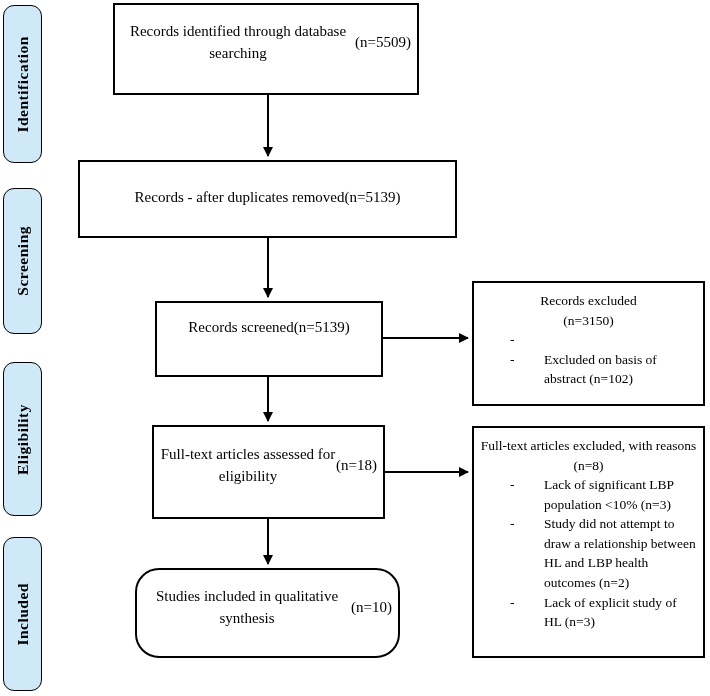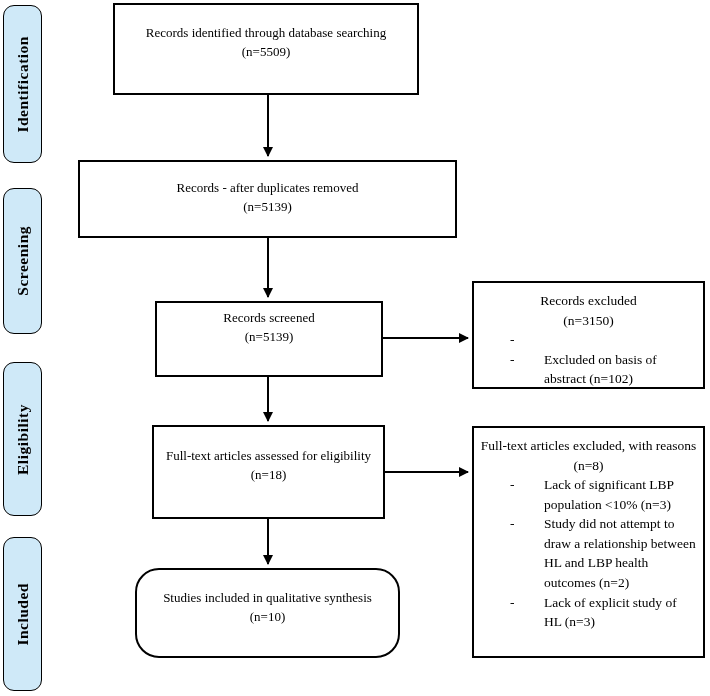--- a/index.html
+++ b/index.html
@@ -33,43 +33,43 @@
   .stage-screening{top:188px;height:146px;}
   .stage-eligibility{top:362px;height:154px;}
   .stage-included{top:537px;height:154px;}
 
   
   .fbox{
     position:absolute;
     border:2px solid #000;
     background:#fff;
     box-sizing:border-box;
-    display:flex;flex-direction:column;
+    display:flex;flex-direction:row;
     align-items:center;justify-content:center;
     text-align:center;
-    font-size:13px;line-height:1.5;
+    font-size:15px;line-height:1.5;
     padding:0 6px 14px 6px;
   }
   .fbox-1{top:3px;left:113px;width:306px;height:92px;}
   .fbox-2{top:160px;left:78px;width:379px;height:78px;padding-bottom:4px;}
   .fbox-3{top:301px;left:155px;width:228px;height:76px;padding-bottom:24px;}
   .fbox-4{top:425px;left:152px;width:233px;height:94px;}
   .fbox-5{top:568px;left:135px;width:265px;height:90px;padding-bottom:12px;border-radius:24px;}
 
   
   .xbox{
     position:absolute;
     left:472px;width:233px;
     border:2px solid #000;
     background:#fff;
     box-sizing:border-box;
     font-size:13.5px;line-height:1.45;
     padding:8px 6px 6px 6px;
   }
-  .xbox-1{top:281px;height:108px;}
+  .xbox-1{top:281px;height:125px;}
   .xbox-2{top:426px;height:232px;}
   .xbox .xtitle,.xbox .xcount{text-align:center;}
   .reason-list{margin:0 0 0 24px;}
   .reason{display:flex;}
   .reason .dash{width:34px;flex:0 0 34px;text-align:left;padding-left:6px;}
   .reason .rtext{flex:1;}
 
   
   .arrows{position:absolute;top:0;left:0;pointer-events:none;}
 </style>

